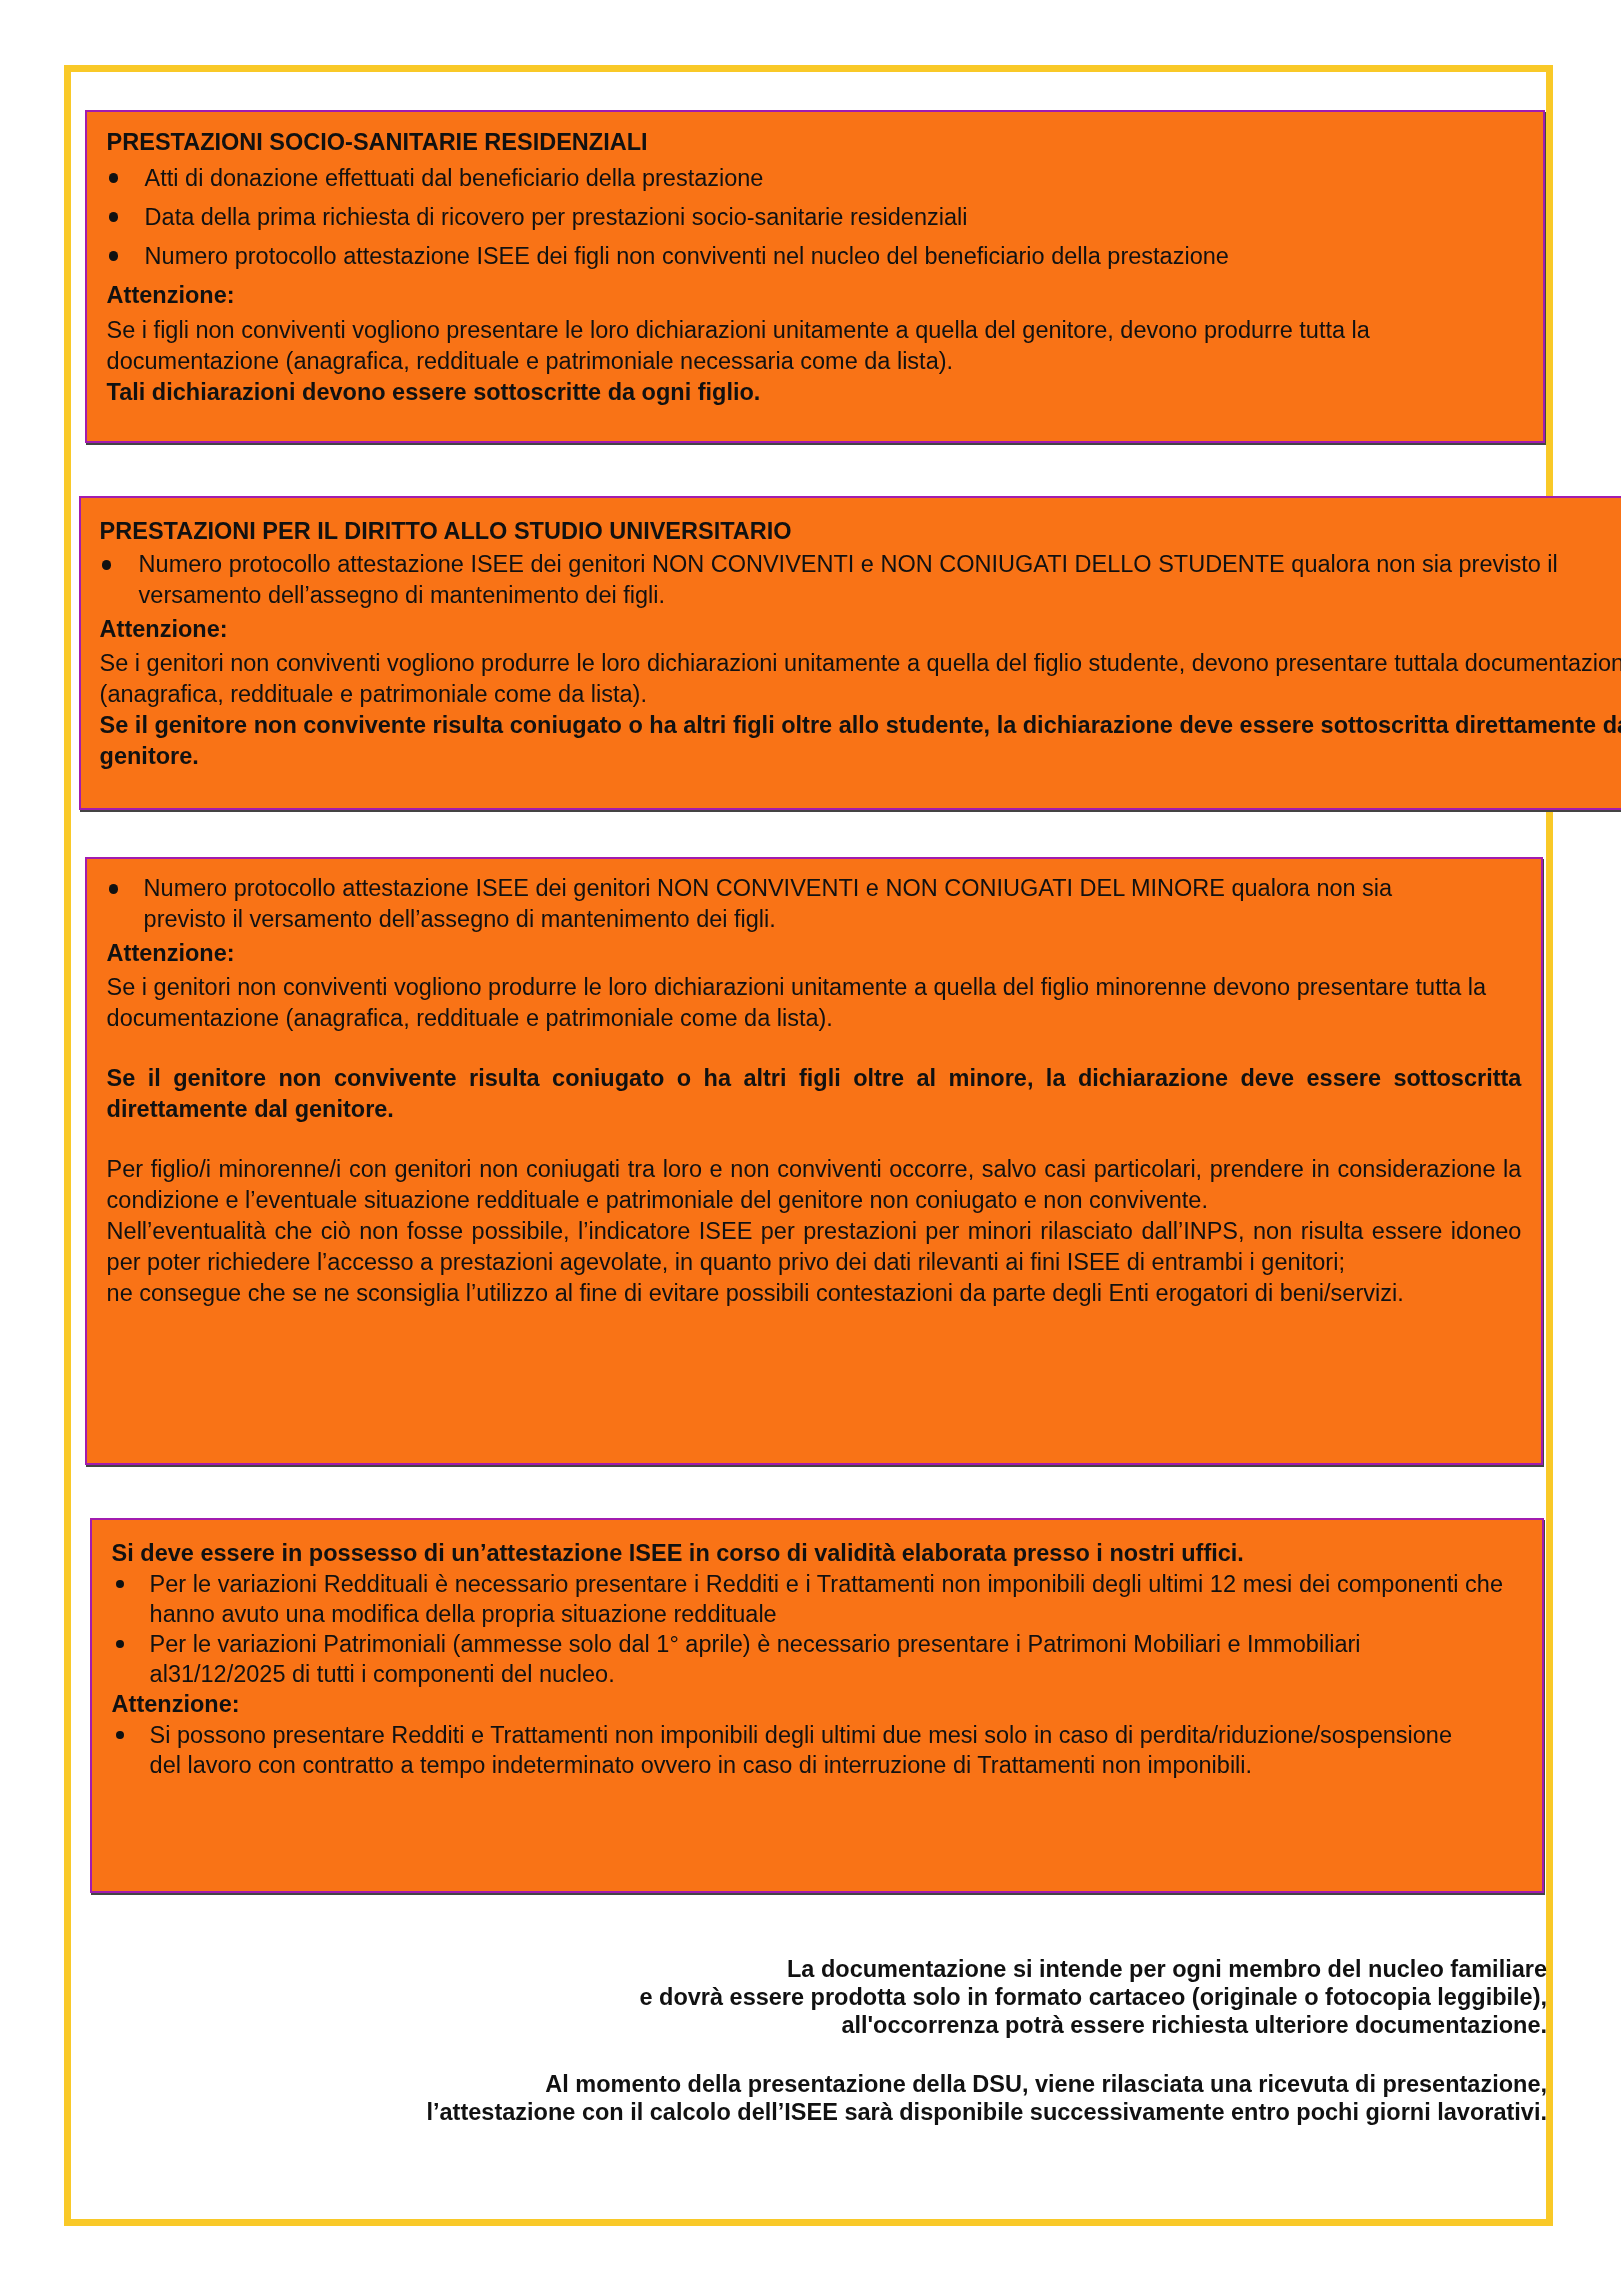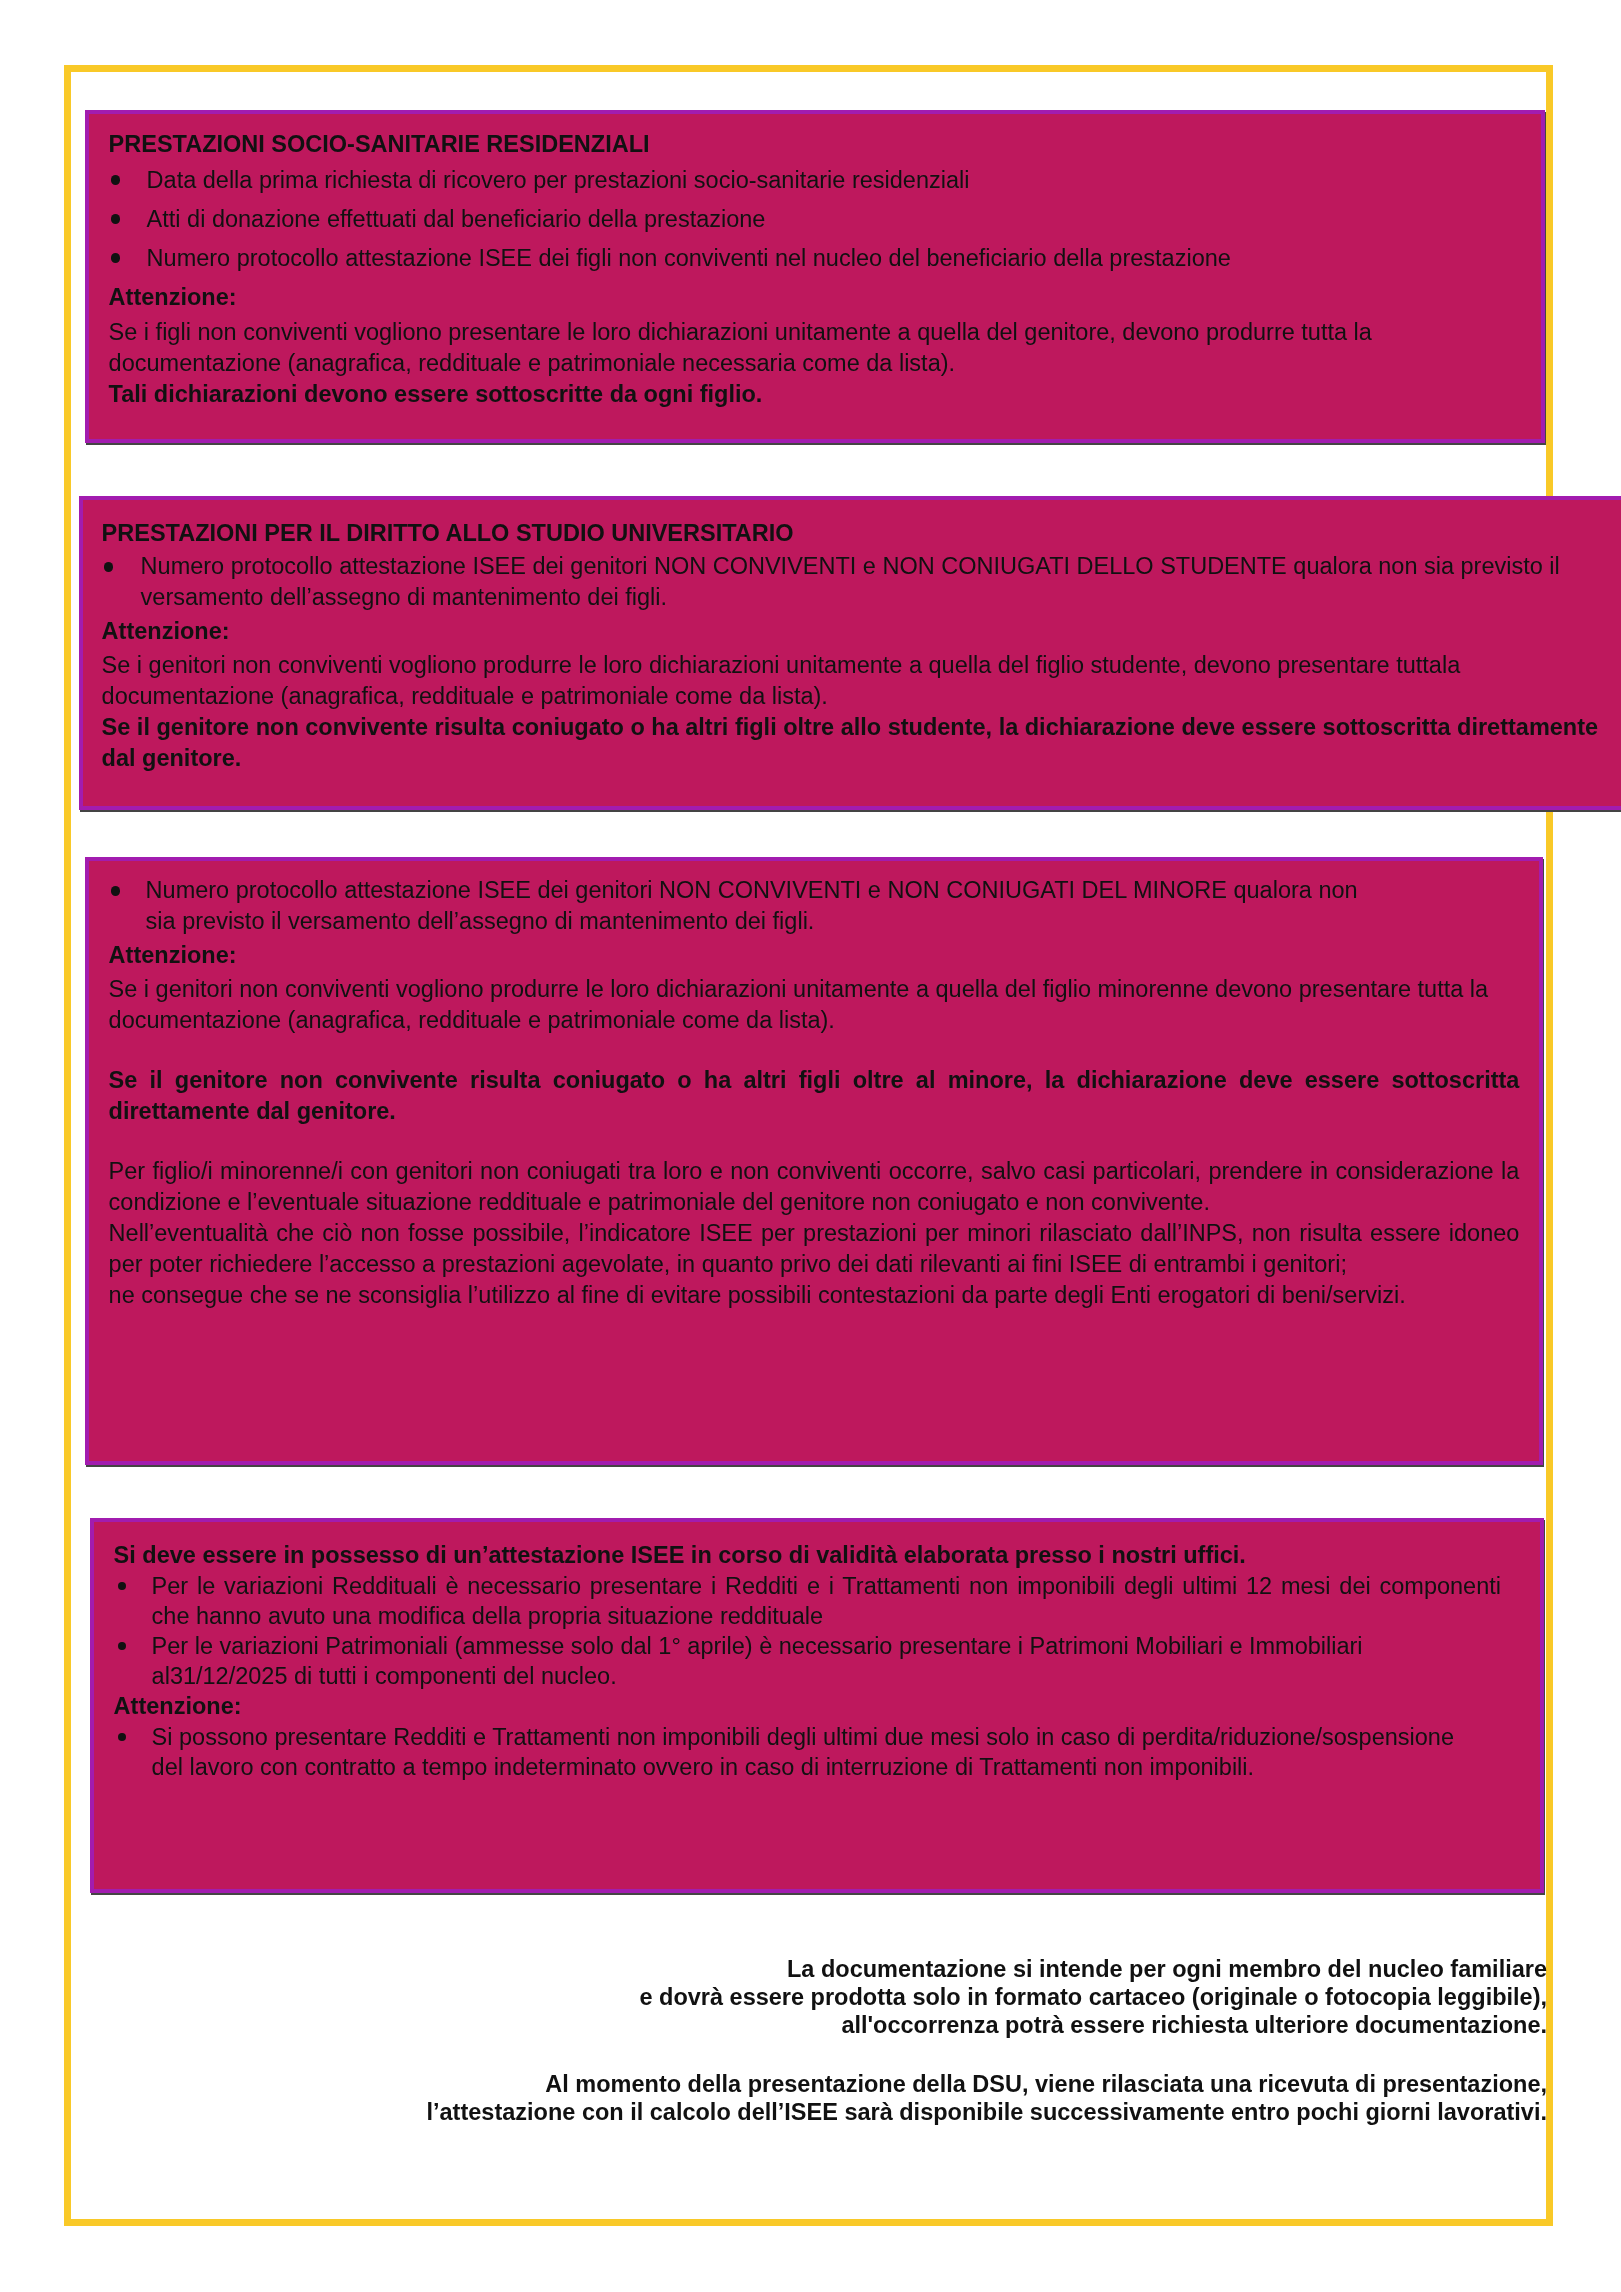--- a/index.html
+++ b/index.html
@@ -5,21 +5,21 @@
   html, body { margin: 0; padding: 0; background: #ffffff; }
   body {
     width: 1621px; height: 2293px; position: relative; overflow: hidden;
     font-family: "Liberation Sans", sans-serif; color: #111111;
   }
   .frame {
     position: absolute; left: 64px; top: 65px; width: 1475px; height: 2147px;
     border: 7.8px solid #F9C928;
   }
   .box {
-    position: absolute; border: 4px solid #a21caf; background: #be185d;
+    position: absolute; border: 2px solid #a21caf; background: #f97316;
     box-shadow: 1px 2px 0 #444;
     box-sizing: border-box;
   }
   .box .inner { position: absolute; left: 19.6px; right: 19.6px; top: 0; }
   .h { font-weight: bold; font-size: 23.5px; line-height: 31px; margin: 0; }
   .p { font-size: 23.5px; line-height: 31px; margin: 0; }
   .b { font-weight: bold; }
   .u { text-decoration-thickness: 2px; text-underline-offset: 2.9px; }
   .just { text-align: justify; }
   ul.bl { list-style: none; margin: 0; padding: 0; }
@@ -35,22 +35,22 @@
 </style>
 </head>
 <body>
 
 <div class="frame"></div>
 
 <div class="box" style="left:85px; top:110px; width:1460px; height:333px;">
   <div class="inner" style="top:13.7px;">
     <p class="h" style="line-height:33px;">PRESTAZIONI SOCIO-SANITARIE RESIDENZIALI</p>
     <ul class="bl">
+      <li style="line-height:39px;"><span class="dot" style="top:14.7px;"></span><span>Atti di donazione effettuati dal beneficiario della prestazione</span></li>
       <li style="line-height:39px;"><span class="dot" style="top:14.7px;"></span><span>Data della prima richiesta di ricovero per prestazioni socio-sanitarie residenziali</span></li>
-      <li style="line-height:39px;"><span class="dot" style="top:14.7px;"></span><span>Atti di donazione effettuati dal beneficiario della prestazione</span></li>
       <li style="line-height:39px;"><span class="dot" style="top:14.7px;"></span><span>Numero protocollo attestazione ISEE dei figli non conviventi nel nucleo del beneficiario della prestazione</span></li>
     </ul>
     <p class="h" style="line-height:39px;">Attenzione:</p>
     <p class="p" style="padding-right:19.6px;">Se i figli non conviventi vogliono presentare le loro dichiarazioni unitamente a quella del genitore, devono produrre tutta la documentazione (anagrafica, reddituale e patrimoniale necessaria come da lista).</p>
     <p class="p b u">Tali dichiarazioni devono essere sottoscritte da ogni figlio.</p>
   </div>
 </div>
 
 <div class="box" style="left:79px; top:496px; width:1601px; height:314px;">
   <div class="inner" style="top:15.7px; left:18.6px; right:39px;">

